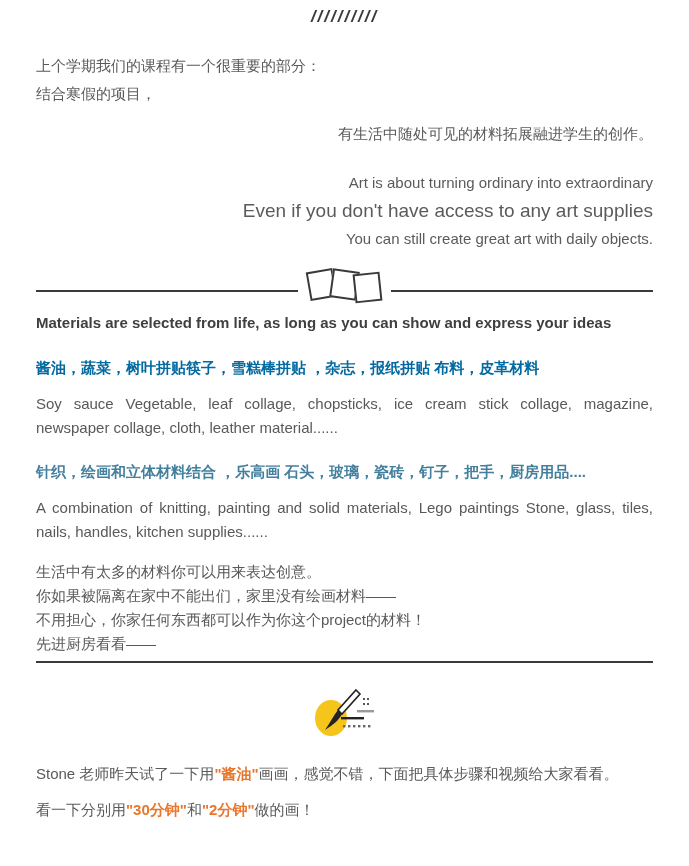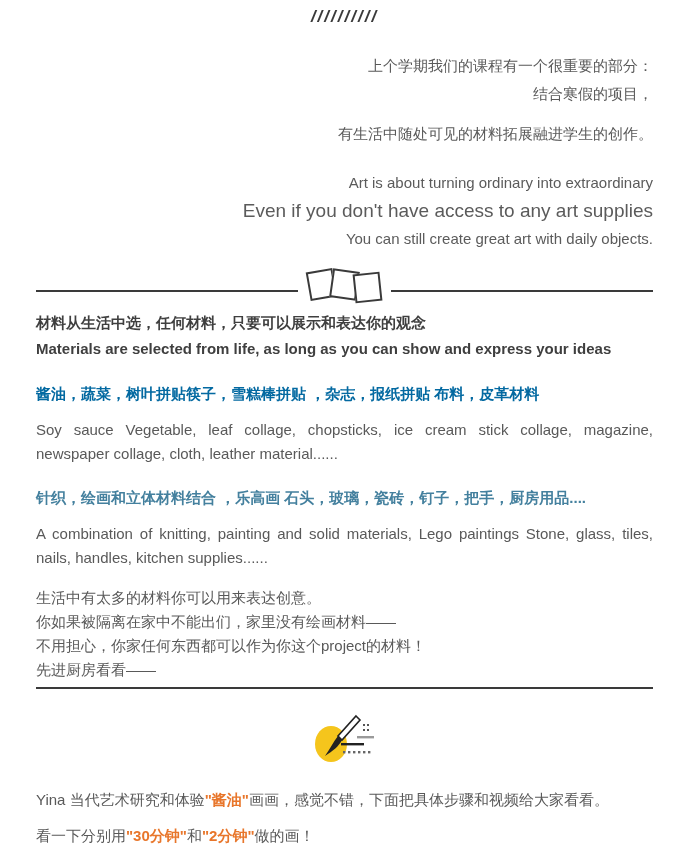--- a/index.html
+++ b/index.html
@@ -8,21 +8,21 @@
     padding:0 36px;overflow:hidden;background:#fff;
     font-family:"Liberation Sans","DejaVu Sans",sans-serif;
     color:#595959;font-size:15px;
   }
   
   .slashes{
     margin-top:6px;text-align:center;font-style:italic;font-weight:bold;
     font-size:17px;letter-spacing:2px;color:#3a3a3a;line-height:22px;
   }
   
-  .intro-p1{margin-top:24px;text-align:right;line-height:28px;}
+  .intro-p1{margin-top:24px;text-align:left;line-height:28px;}
   .intro-p2{margin-top:12px;text-align:right;line-height:28px;}
   .intro-en{margin-top:22px;text-align:right;}
   .en-line-sm{line-height:26px;font-size:15px;color:#5b5b5b;}
   .en-line-lg{line-height:30px;font-size:19px;color:#5b5b5b;}
   
   .divider{margin-top:24px;display:flex;align-items:center;height:30px;}
   .dline{flex:1;height:2px;background:#3a3a3a;}
   .squares{display:flex;margin:0 10px;transform:translateY(-5px);}
   .sq{width:23px;height:25px;border:2px solid #3a3a3a;background:#fff;}
   .sq1{transform:rotate(-10deg);}
@@ -70,21 +70,20 @@
     <div class="dline"></div>
     <div class="squares">
       <div class="sq sq1"></div>
       <div class="sq sq2"></div>
       <div class="sq sq3"></div>
     </div>
     <div class="dline"></div>
   </div>
 
   <div class="section-header">
-    <div>材料从生活中选，任何材料，只要可以展示和表达你的观念</div>
     <div>Materials are selected from life, as long as you can show and express your ideas</div>
   </div>
 
   <div class="material">
     <div class="material-zh" style="color:#0369a1">酱油，蔬菜，树叶拼贴筷子，雪糕棒拼贴 ，杂志，报纸拼贴 布料，皮革材料</div>
     <div class="material-en">Soy sauce Vegetable, leaf collage, chopsticks, ice cream stick collage, magazine, newspaper collage, cloth, leather material......</div>
   </div>
 
   <div class="material">
     <div class="material-zh" style="color:#44809E">针织，绘画和立体材料结合 ，乐高画 石头，玻璃，瓷砖，钉子，把手，厨房用品....</div>
@@ -114,20 +113,20 @@
       <rect x="31" y="38" width="2.4" height="2.4" fill="#666"></rect>
       <rect x="36" y="38" width="2.4" height="2.4" fill="#666"></rect>
       <rect x="41" y="38" width="2.4" height="2.4" fill="#666"></rect>
       <rect x="46" y="38" width="2.4" height="2.4" fill="#666"></rect>
       <rect x="51" y="38" width="2.4" height="2.4" fill="#666"></rect>
       <rect x="56" y="38" width="2.4" height="2.4" fill="#666"></rect>
     </svg>
   </div>
 
   <div class="yina">
-    <span>Yina 当代艺术研究和体验</span><span class="hl" style="color:#E8762B">"酱油"</span><span>画画，感觉不错，下面把具体步骤和视频给大家看看。</span>
+    <span>Stone 老师昨天试了一下用</span><span class="hl" style="color:#E8762B">"酱油"</span><span>画画，感觉不错，下面把具体步骤和视频给大家看看。</span>
   </div>
 
   <div class="times">
     <span>看一下分别用</span><span class="hl" style="color:#E8762B">"30分钟"</span><span>和</span><span class="hl" style="color:#E8762B">"2分钟"</span><span>做的画！</span>
   </div>
 
 </div>
 
 </body></html>

